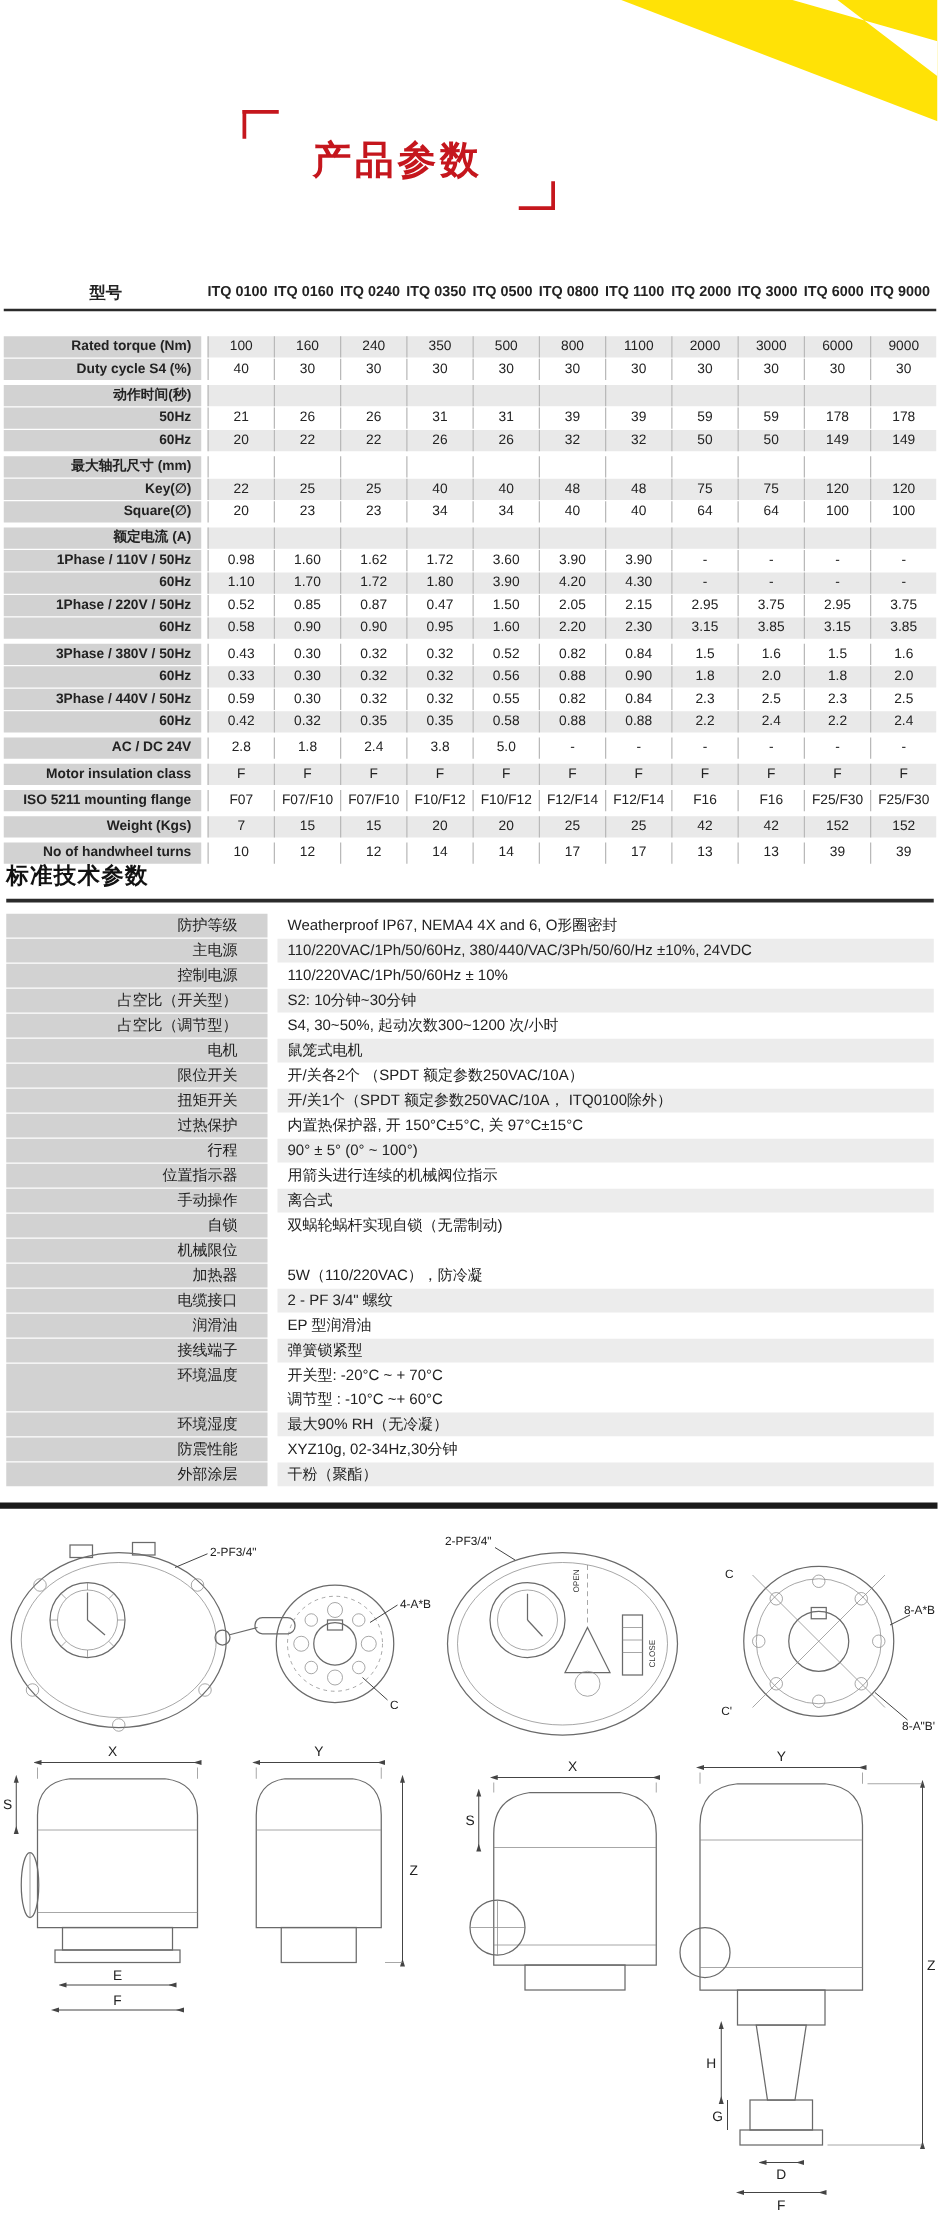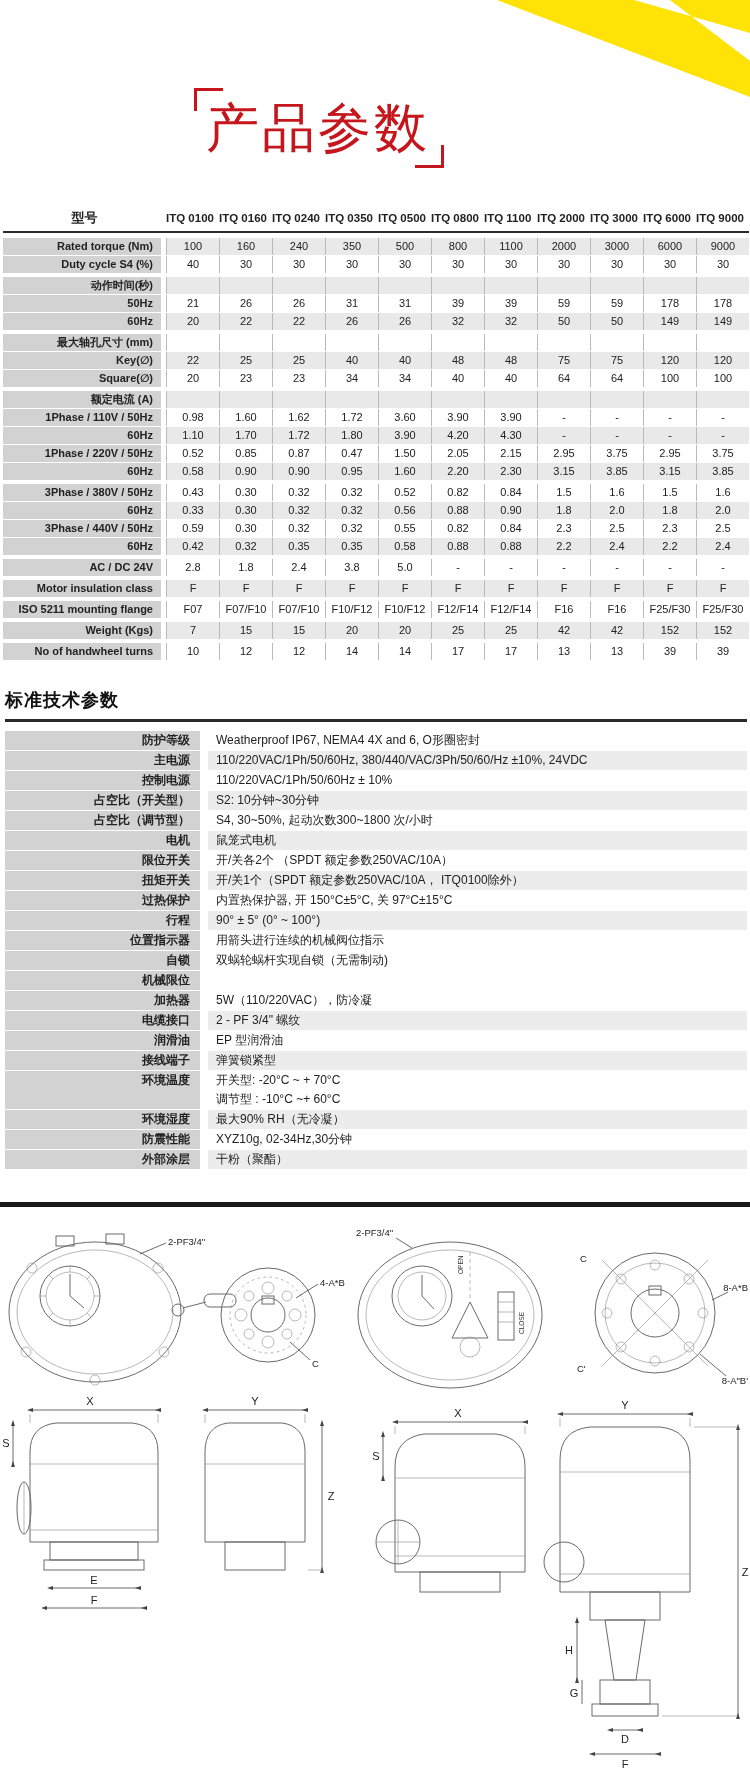--- a/index.html
+++ b/index.html
@@ -5,41 +5,41 @@
   html,body{margin:0;padding:0;}
   body{
     width:750px;height:1791px;position:relative;background:#ffffff;
     font-family:"Liberation Sans","DejaVu Sans",sans-serif;color:#222;
     overflow:hidden;
   }
   
   .ribbon{position:absolute;top:0;left:0;width:750px;height:110px;}
   
   .title-block{position:absolute;top:88px;left:196px;width:244px;height:80px;}
-  .title-text{font-size:53px;font-weight:normal;color:#c5161d;letter-spacing:3px;line-height:80px;text-align:center;}
+  .title-text{font-size:31px;font-weight:bold;color:#c5161d;letter-spacing:3px;line-height:80px;text-align:center;}
   .bracket-tl{position:absolute;top:0;left:-2px;width:26px;height:20px;border-top:3px solid #c5161d;border-left:3px solid #c5161d;}
   .bracket-br{position:absolute;bottom:0;right:-4px;width:26px;height:20px;border-bottom:3px solid #c5161d;border-right:3px solid #c5161d;}
   
-  .main-table{position:absolute;top:208px;left:3px;width:746px;}
+  .main-table{position:absolute;top:224px;left:3px;width:746px;}
   .table-header{display:flex;height:20px;align-items:center;font-weight:bold;font-size:11.5px;}
   .th-label{width:163px;text-align:center;font-size:13px;}
   .th-col{width:53px;text-align:left;white-space:nowrap;}
   .header-rule{height:2px;background:#2b2b2b;margin-top:3px;}
-  .table-body{margin-top:5px;}
+  .table-body{margin-top:20px;}
   .trow{display:flex;height:17px;line-height:17px;margin-bottom:1px;font-size:11px;}
   .trow.block-start{margin-top:4px;}
   .tlabel{width:150px;background:#d2d2d2;text-align:right;padding-right:8px;font-weight:bold;margin-right:5px;white-space:nowrap;}
   .tcell{width:52px;text-align:center;border-left:1px solid #b9b9b9;background:#ffffff;}
   .trow.striped .tcell{background:#e9e9e9;}
   
   .section2{position:absolute;top:688px;left:5px;width:742px;}
   .section-title{font-size:18px;font-weight:bold;color:#111;letter-spacing:1px;}
   .section-rule{height:3px;background:#2b2b2b;margin:7px 0 9px 0;}
   .spec-row{display:flex;margin-bottom:1px;min-height:19px;line-height:19px;font-size:12px;}
-  .spec-label{width:185px;background:#d2d2d2;font-weight:bold;text-align:right;padding-right:10px;white-space:nowrap;}
+  .spec-label{width:185px;background:#d2d2d2;font-weight:normal;text-align:right;padding-right:24px;white-space:nowrap;}
   .spec-value{flex:1;margin-left:8px;padding-left:8px;white-space:pre-line;}
   .spec-row.striped .spec-value{background:#ececec;}
   
   .bottom-rule{position:absolute;top:1202px;left:0;width:750px;height:5px;background:#1a1a1a;}
   .drawings{position:absolute;top:1212px;left:0;width:750px;height:579px;}
   svg text{font-family:"Liberation Sans","DejaVu Sans",sans-serif;}
   .dwg-line{stroke:#6a6a6a;stroke-width:1;fill:none;}
   .dwg-thin{stroke:#8a8a8a;stroke-width:0.6;fill:none;}
   .dim-line{stroke:#444;stroke-width:0.8;fill:none;}
   .dim-text{font-size:11px;fill:#222;}
@@ -403,21 +403,21 @@
       <div class="spec-row">
         <div class="spec-label">控制电源</div>
         <div class="spec-value">110/220VAC/1Ph/50/60Hz ± 10%</div>
       </div>
       <div class="spec-row striped">
         <div class="spec-label">占空比（开关型）</div>
         <div class="spec-value">S2: 10分钟~30分钟</div>
       </div>
       <div class="spec-row">
         <div class="spec-label">占空比（调节型）</div>
-        <div class="spec-value">S4, 30~50%, 起动次数300~1800 次/小时</div>
+        <div class="spec-value">S4, 30~50%, 起动次数300~1200 次/小时</div>
       </div>
       <div class="spec-row striped">
         <div class="spec-label">电机</div>
         <div class="spec-value">鼠笼式电机</div>
       </div>
       <div class="spec-row">
         <div class="spec-label">限位开关</div>
         <div class="spec-value">开/关各2个 （SPDT 额定参数250VAC/10A）</div>
       </div>
       <div class="spec-row striped">
@@ -428,20 +428,24 @@
         <div class="spec-label">过热保护</div>
         <div class="spec-value">内置热保护器, 开 150°C±5°C, 关 97°C±15°C</div>
       </div>
       <div class="spec-row striped">
         <div class="spec-label">行程</div>
         <div class="spec-value">90° ±  5° (0° ~ 100°)</div>
       </div>
       <div class="spec-row">
         <div class="spec-label">位置指示器</div>
         <div class="spec-value">用箭头进行连续的机械阀位指示</div>
+      </div>
+      <div class="spec-row striped">
+        <div class="spec-label">手动操作</div>
+        <div class="spec-value">离合式</div>
       </div>
       <div class="spec-row">
         <div class="spec-label">自锁</div>
         <div class="spec-value">双蜗轮蜗杆实现自锁（无需制动)</div>
       </div>
       <div class="spec-row striped">
         <div class="spec-label">机械限位</div>
       </div>
       <div class="spec-row">
         <div class="spec-label">加热器</div>

